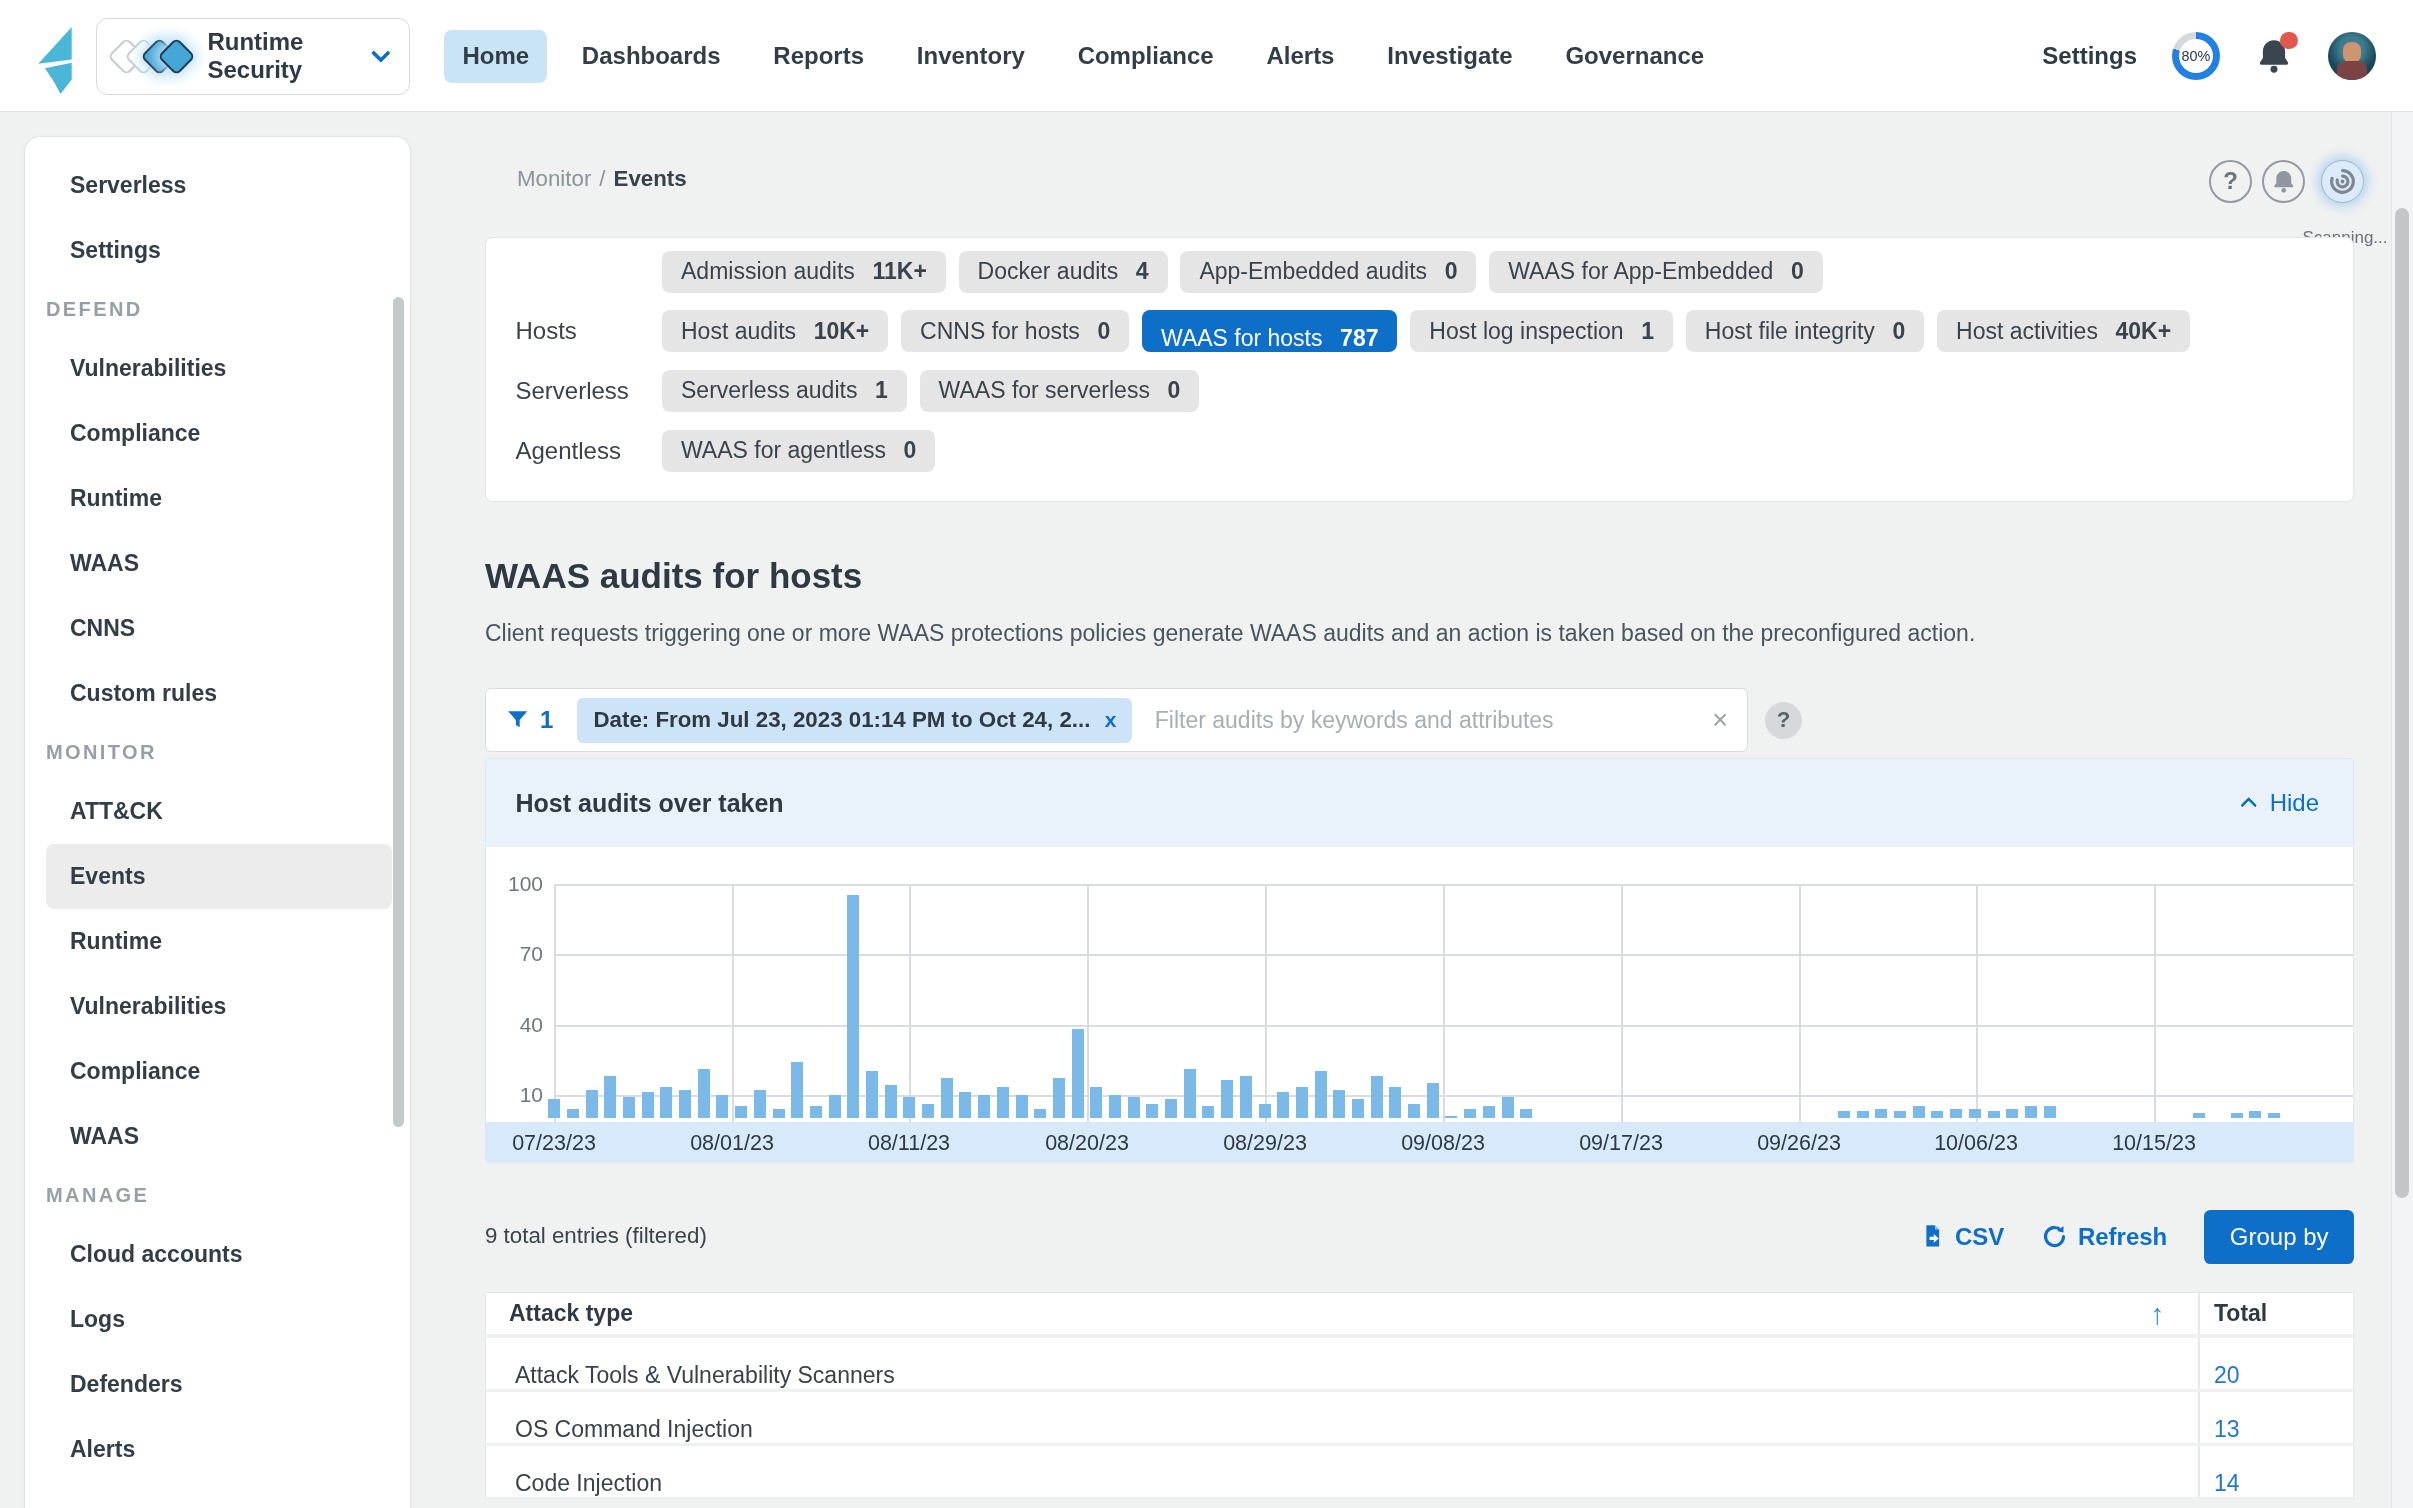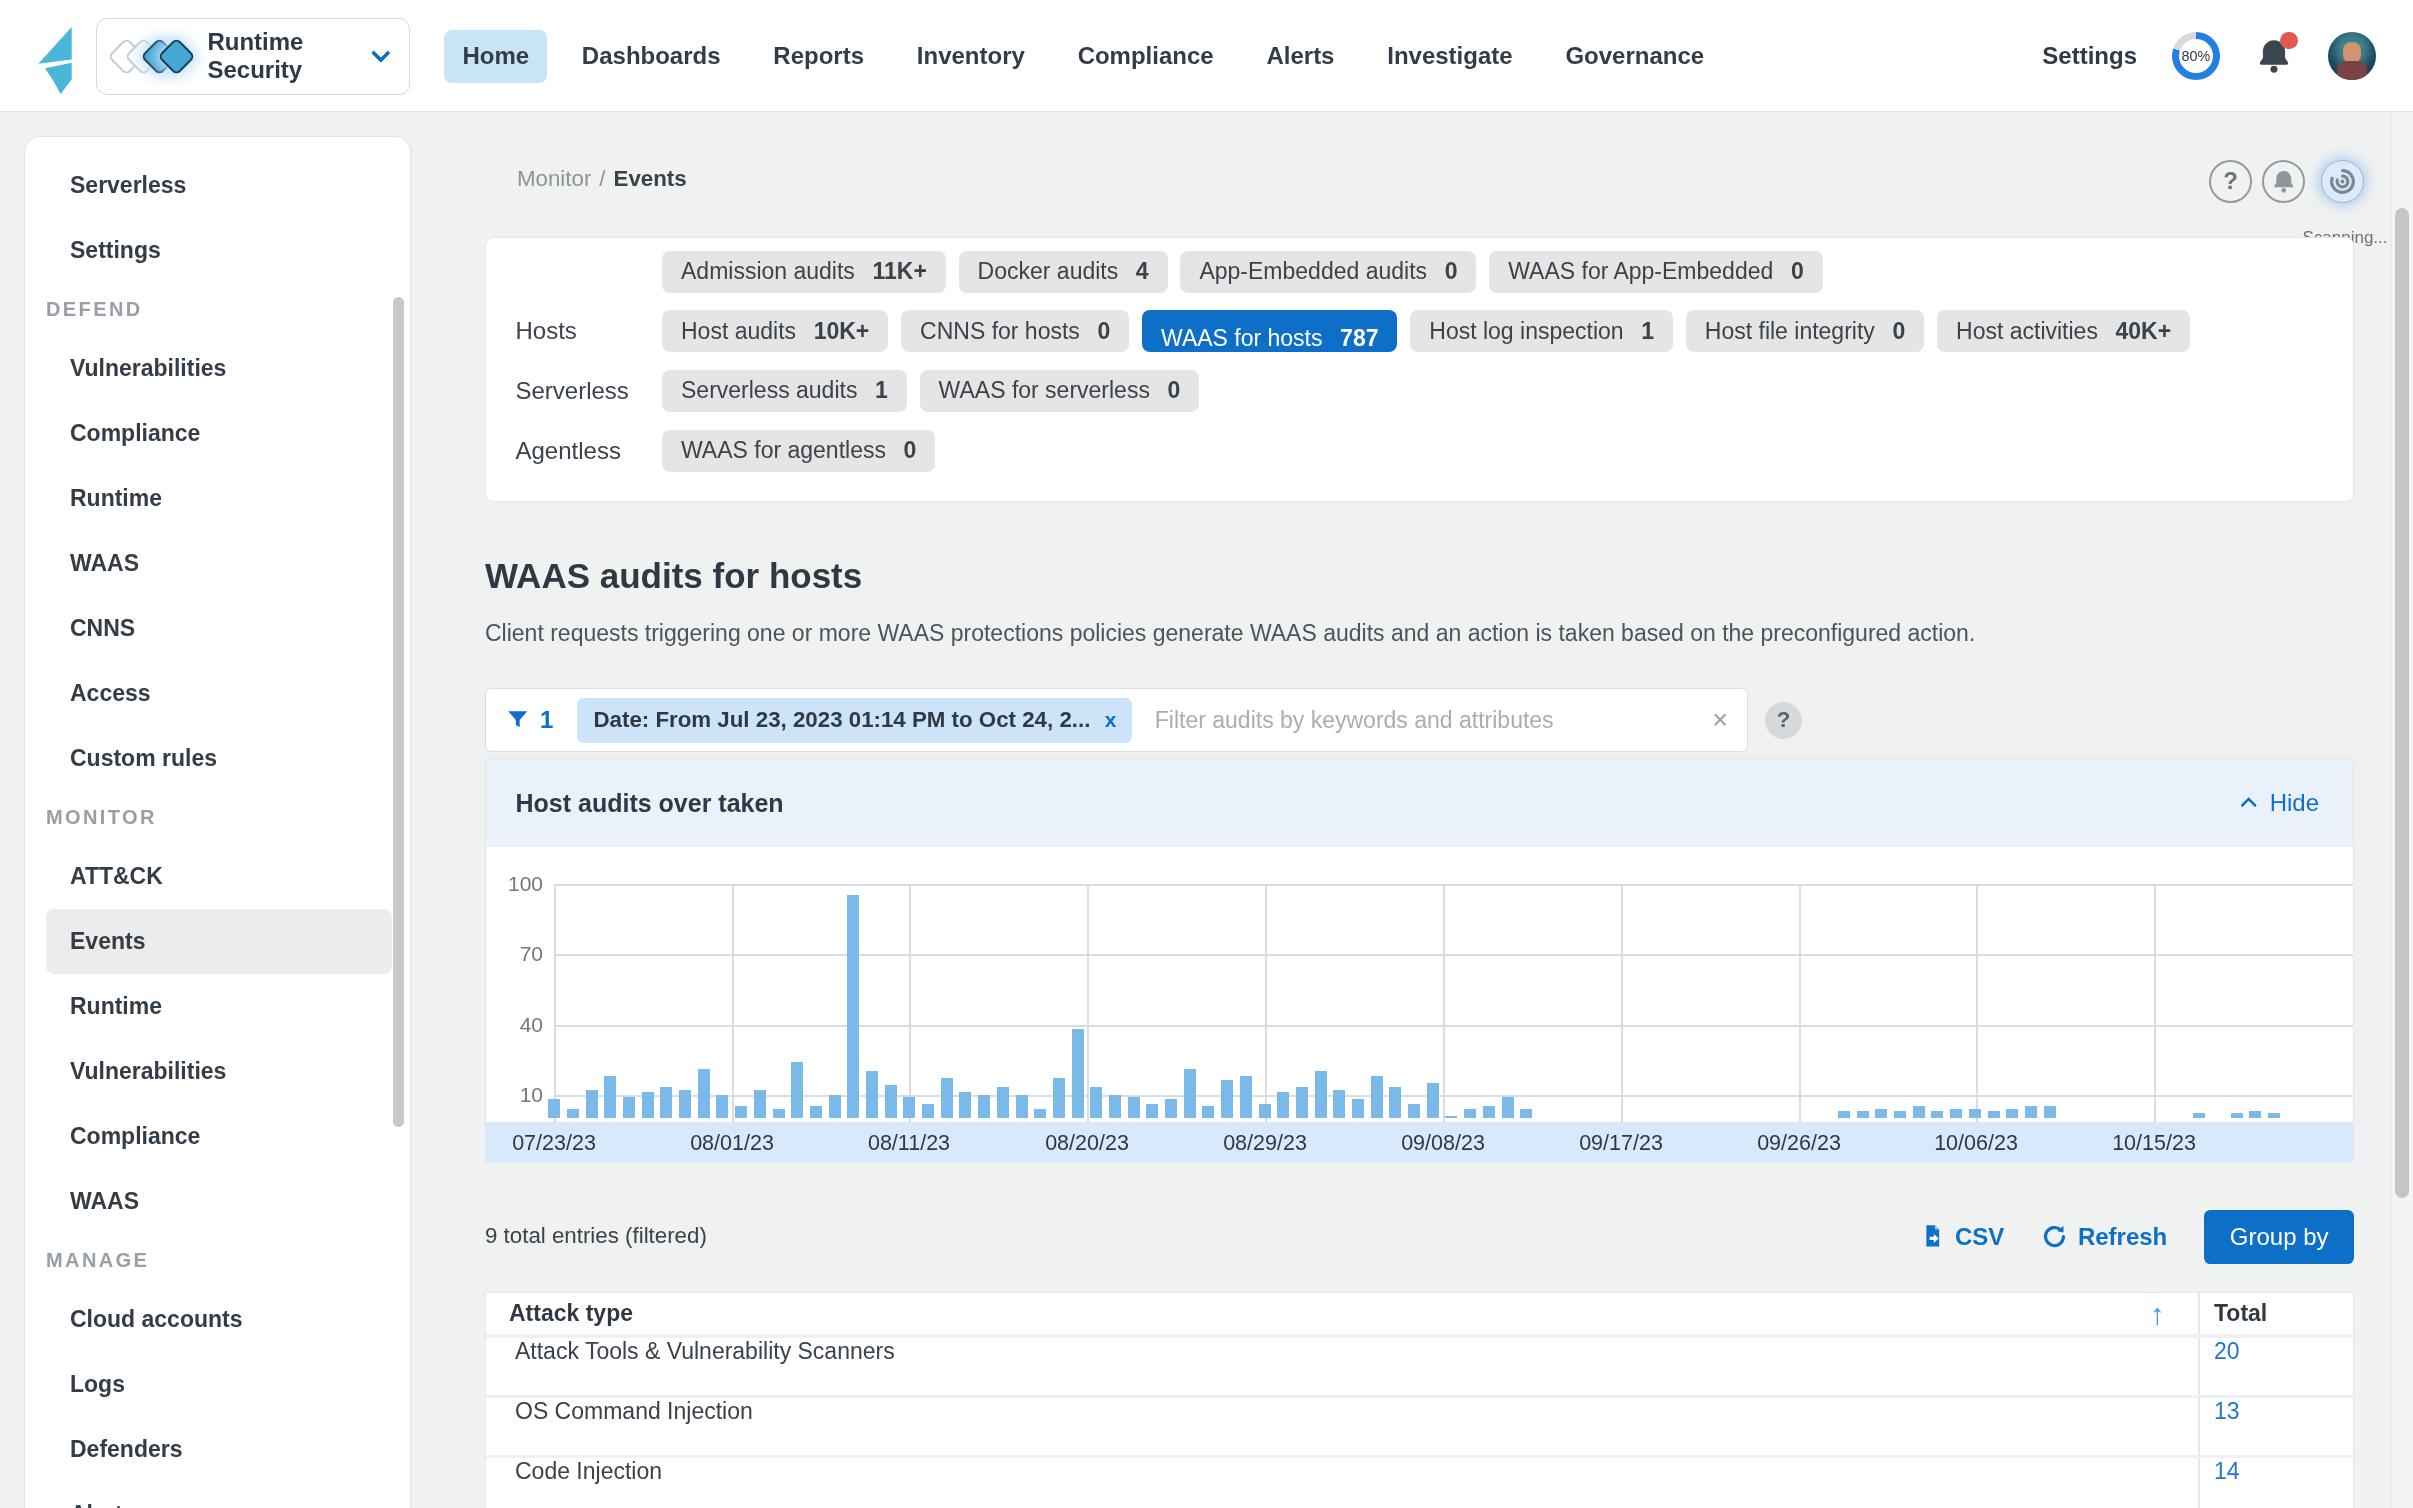--- a/index.html
+++ b/index.html
@@ -95,21 +95,21 @@
   .link-action { display:flex; gap:9.6px; color:#0d6fc8; font-size:24px; font-weight:600; cursor:pointer; }
   .groupby-btn { height:54px; padding:0 25.5px; background:#0d6fc8; color:#fff; font-size:24px; font-weight:500; border:none; border-radius:6.4px; display:flex; align-items:center; cursor:pointer; }
 
   
   .audit-table { position:absolute; left:0; top:1180px; width:1869px; background:#fff; border:1.6px solid #e6e8ea; border-bottom:none; }
   .t-header { position:relative; height:45px; display:flex; align-items:center; border-bottom:4.8px solid #eef0f1; }
   .t-col-attack { padding-left:23px; font-size:23px; font-weight:700; color:#2e3944; flex:1; }
   .sort-arrow { position:absolute; left:1664px; top:4.8px; font-size:29px; color:#3e8edd; }
   .t-col-total { position:absolute; left:1728px; font-size:23px; font-weight:700; color:#2e3944; }
   .t-divider { position:absolute; left:1712px; top:0; bottom:0; width:1.6px; background:#e6e8ea; }
-  .t-row { position:relative; height:60px; display:flex; align-items:flex-start; border-bottom:3.2px solid #eef0f1; }
+  .t-row { position:relative; height:54px; display:flex; align-items:flex-end; border-bottom:3.2px solid #eef0f1; }
   .t-cell-attack { padding-left:29px; font-size:23px; color:#39424b; flex:1; }
   .t-cell-total { position:absolute; left:1728px; font-size:23px; color:#2277cc; cursor:pointer; }
 
   
   .page-scrollbar { position:absolute; right:0; top:112px; bottom:0; width:22.3px; background:#f3f4f5; border-left:1.6px solid #e5e7e9; }
   .page-scrollbar .thumb { position:absolute; left:3.2px; width:14.4px; top:96px; height:990px; background:#c3c6c9; border-radius:8px; }
 </style>
 </head>
 <body>
 
@@ -166,21 +166,20 @@
   <aside class="sidebar">
     <div id="sidebar-list">
         <div class="sb-item">Serverless</div>
         <div class="sb-item">Settings</div>
         <div class="sb-section">DEFEND</div>
         <div class="sb-item">Vulnerabilities</div>
         <div class="sb-item">Compliance</div>
         <div class="sb-item">Runtime</div>
         <div class="sb-item">WAAS</div>
         <div class="sb-item">CNNS</div>
-        <div class="sb-item">Access</div>
         <div class="sb-item">Custom rules</div>
         <div class="sb-section">MONITOR</div>
         <div class="sb-item">ATT&amp;CK</div>
         <div class="sb-item active">Events</div>
         <div class="sb-item">Runtime</div>
         <div class="sb-item">Vulnerabilities</div>
         <div class="sb-item">Compliance</div>
         <div class="sb-item">WAAS</div>
         <div class="sb-section">MANAGE</div>
         <div class="sb-item">Cloud accounts</div>

